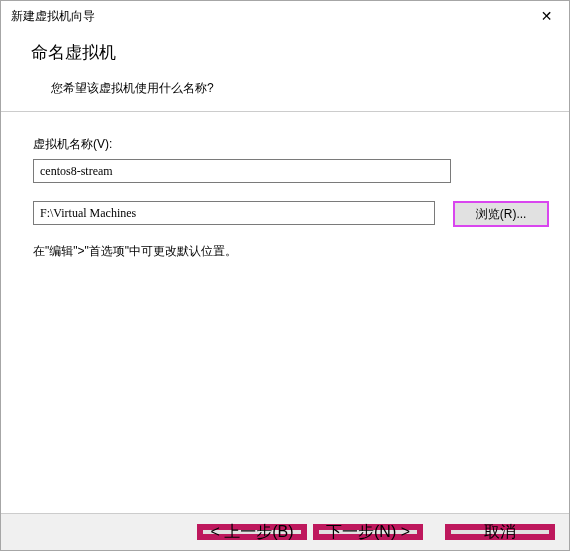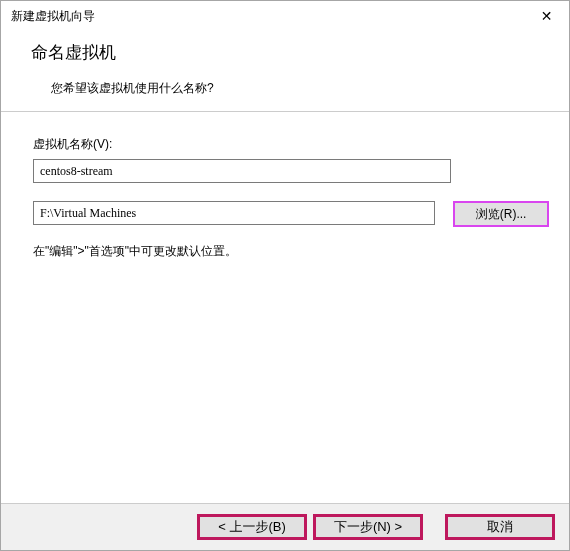--- a/index.html
+++ b/index.html
@@ -100,24 +100,24 @@
   .footer {
     border-top: 1px solid #ccc;
     padding: 10px 14px;
     display: flex;
     justify-content: flex-end;
     gap: 6px;
     background: #f0f0f0;
   }
   .footer-btn {
     width: 110px;
-    height: 26px;
-    border: 3px solid #be185d;
+    height: 16px;
+    border: 6px solid #be185d;
     background: #e1e1e1;
-    font-size: 13px;
+    font-size: 16px;
     font-family: inherit;
     cursor: default;
     display: flex;
     align-items: center;
     justify-content: center;
   }
   .footer-gap {
     width: 10px;
   }
 </style>

